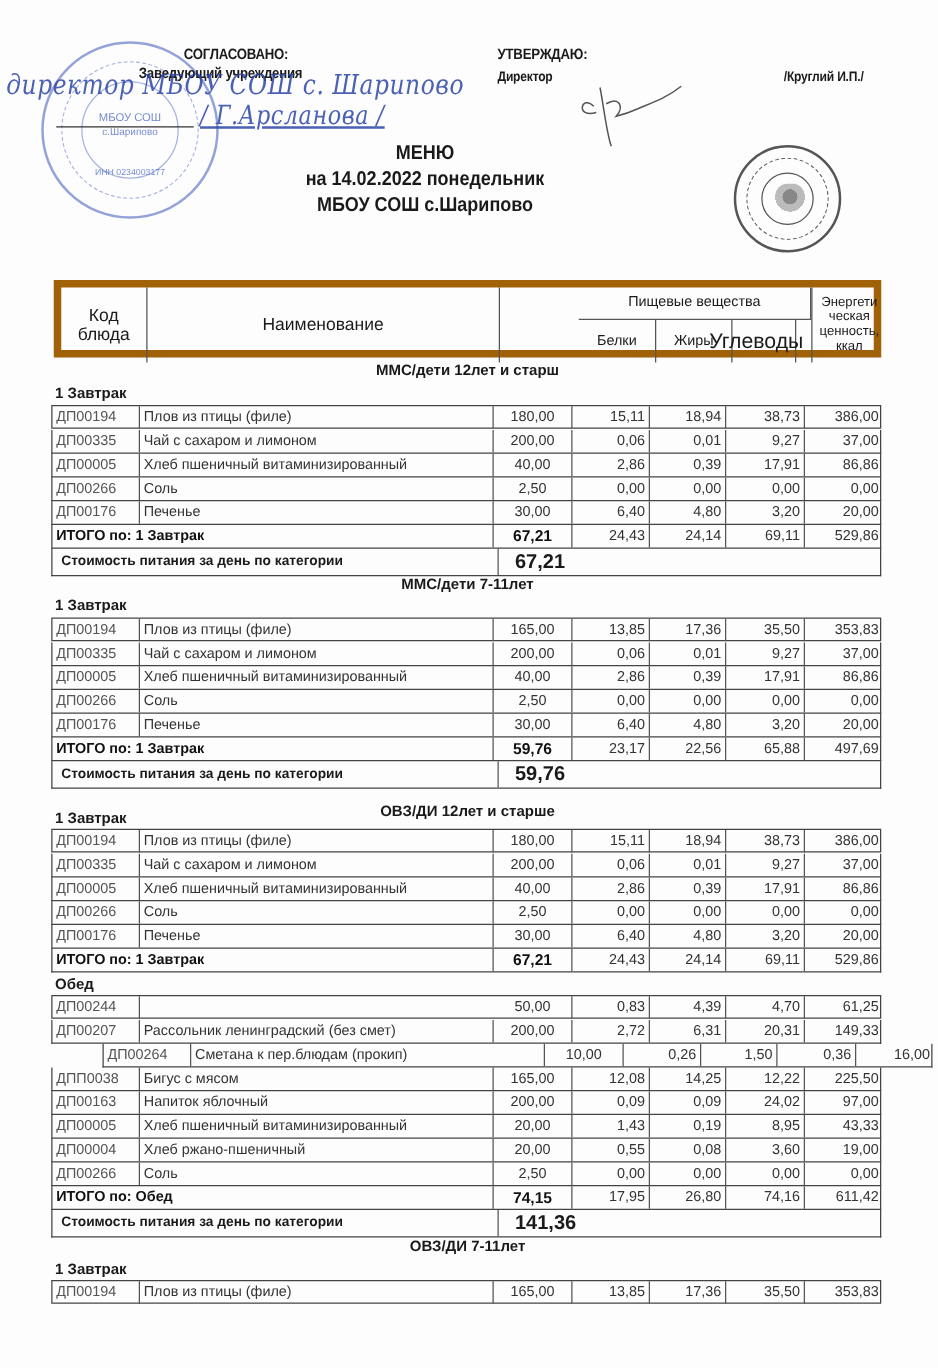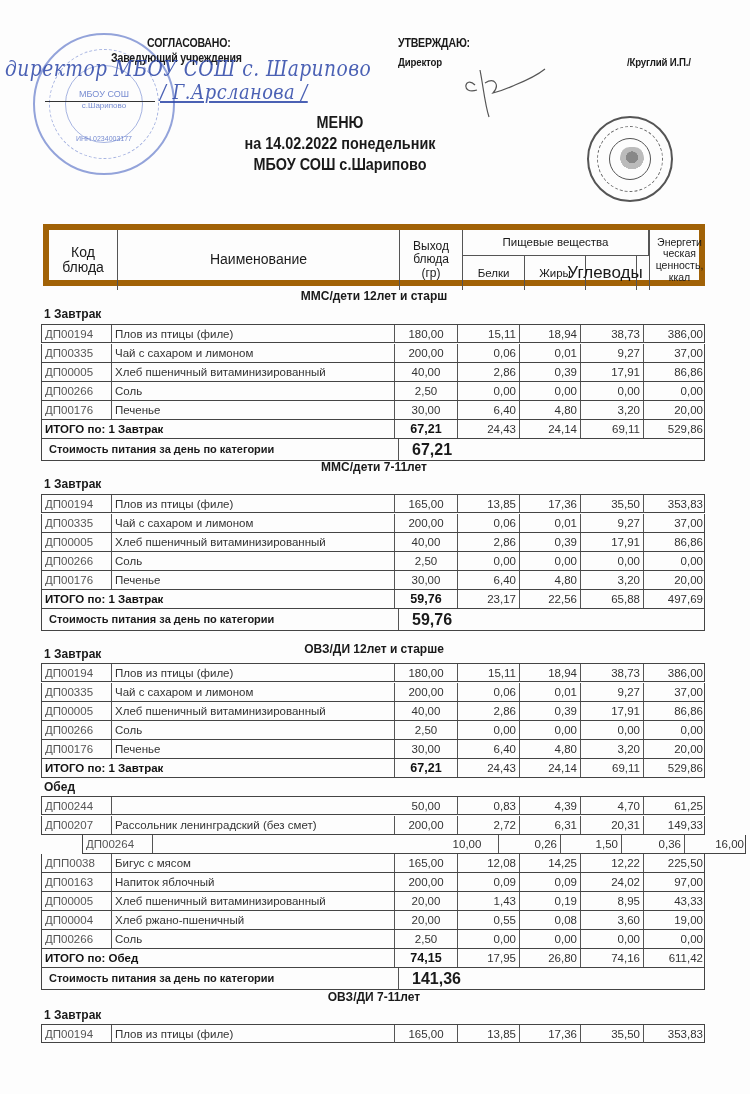--- a/index.html
+++ b/index.html
@@ -76,21 +76,20 @@
     <div class="emblem"></div>
   </div>
 
 <div class="title-line" style="top:114px;">МЕНЮ</div>
 <div class="title-line" style="top:135px;">на 14.02.2022  понедельник</div>
 <div class="title-line" style="top:156px;">МБОУ СОШ с.Шарипово</div>
 
 <div class="thead">
   <div class="cell" style="left:0;top:0;width:69px;height:60px;font-size:14px;">Код блюда</div>
   <div class="cell" style="left:69px;top:0;width:282px;height:60px;font-size:14px;">Наименование</div>
-  <div class="cell" style="left:351px;top:0;width:63px;height:60px;font-size:12px;padding:0 6px;">Выход блюда (гр)</div>
   <div class="cell" style="left:414px;top:0;width:186px;height:26px;font-size:11.5px;border-bottom:1px solid #555;">Пищевые вещества</div>
   <div class="cell" style="left:414px;top:26px;width:62px;height:34px;font-size:11.5px;">Белки</div>
   <div class="cell" style="left:476px;top:26px;width:61px;height:34px;font-size:11.5px;">Жиры</div>
   <div class="cell" style="left:525px;top:26px;width:63px;height:34px;font-size:17px;">Углеводы</div>
   <div class="cell" style="left:600px;top:0;width:60px;height:60px;font-size:10.5px;padding:0 2px;border-left:1px solid #555;">Энергети ческая ценность, ккал</div>
 </div>
 
 <div class="section-title" style="top:289px;">ММС/дети 12лет и старш</div>
 <div class="meal-label" style="top:307px;">1 Завтрак</div>
 
@@ -284,20 +283,21 @@
   <div class="c c-code">ДП00207</div>
   <div class="c c-name">Рассольник ленинградский (без смет)</div>
   <div class="c c-out">200,00</div>
   <div class="c c-b">2,72</div>
   <div class="c c-f">6,31</div>
   <div class="c c-u">20,31</div>
   <div class="c c-e">149,33</div>
 </div>
 <div class="row" style="top:835px;margin-left:41px;">
   <div class="c c-code">ДП00264</div>
+  <div class="c c-name">Сметана к пер.блюдам (прокип)</div>
   <div class="c c-out">10,00</div>
   <div class="c c-b">0,26</div>
   <div class="c c-f">1,50</div>
   <div class="c c-u">0,36</div>
   <div class="c c-e">16,00</div>
 </div>
 <div class="row" style="top:854px;">
   <div class="c c-code">ДПП0038</div>
   <div class="c c-name">Бигус с мясом</div>
   <div class="c c-out">165,00</div>

